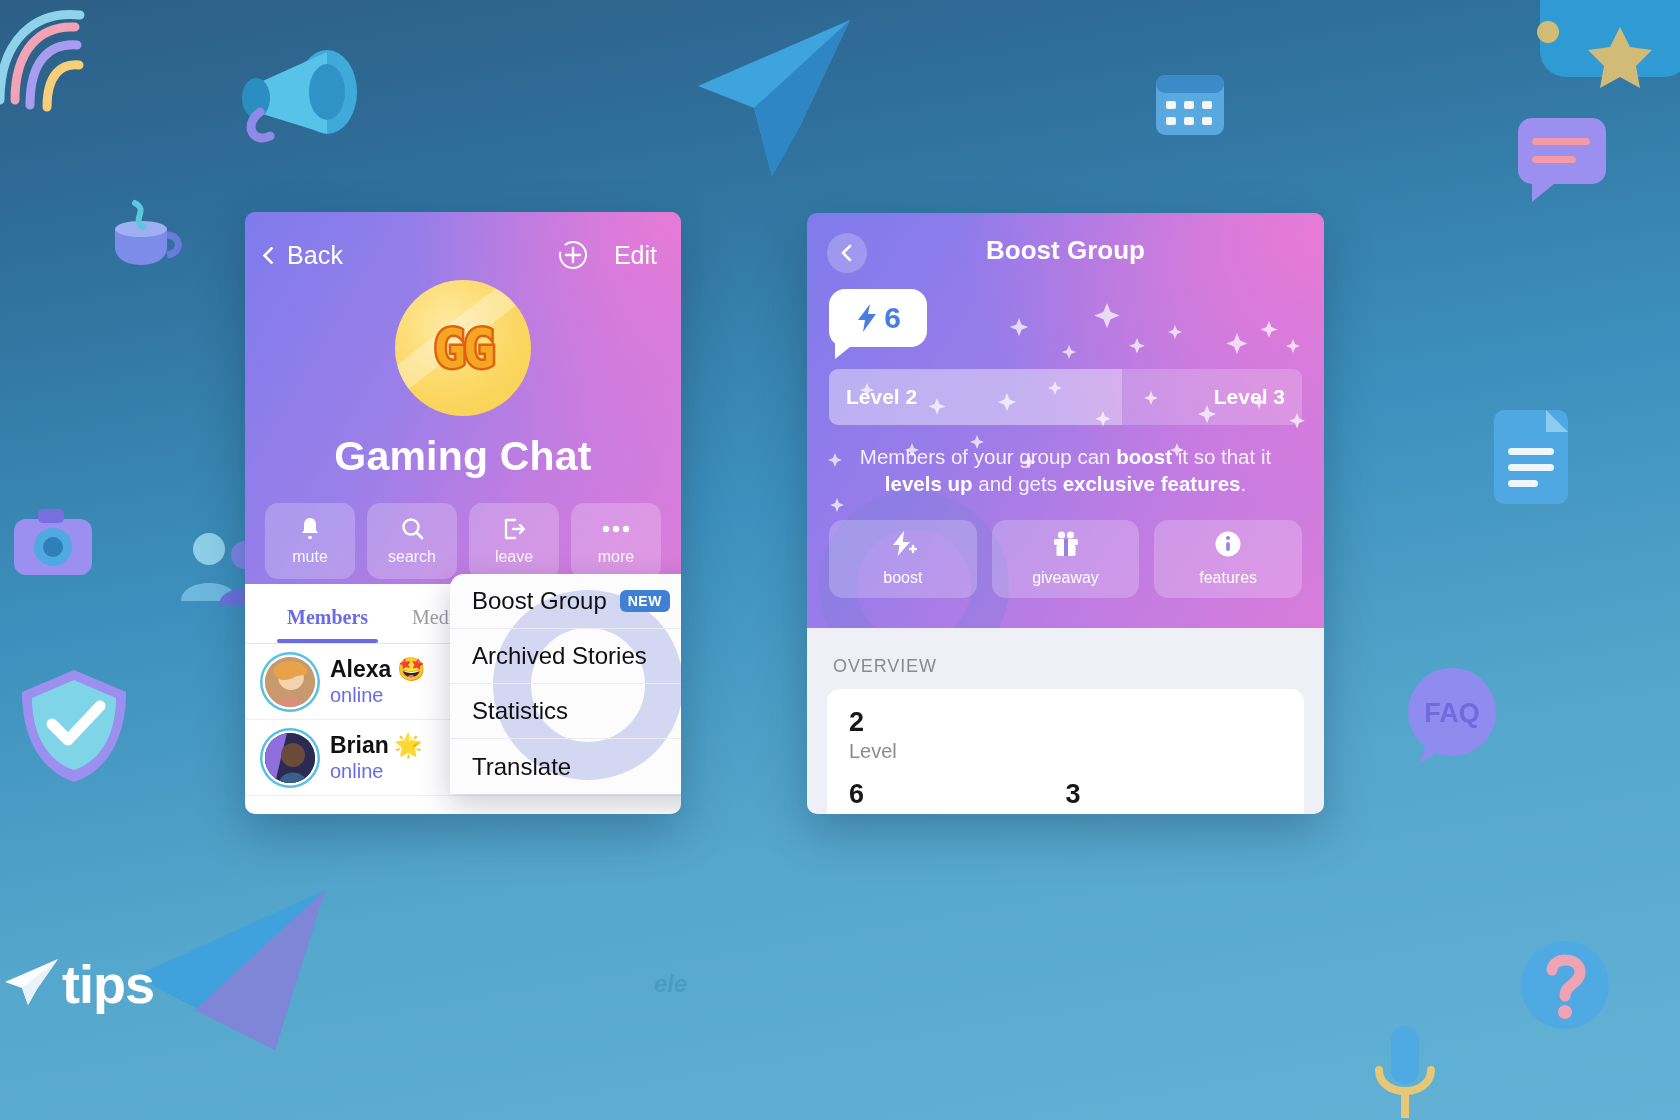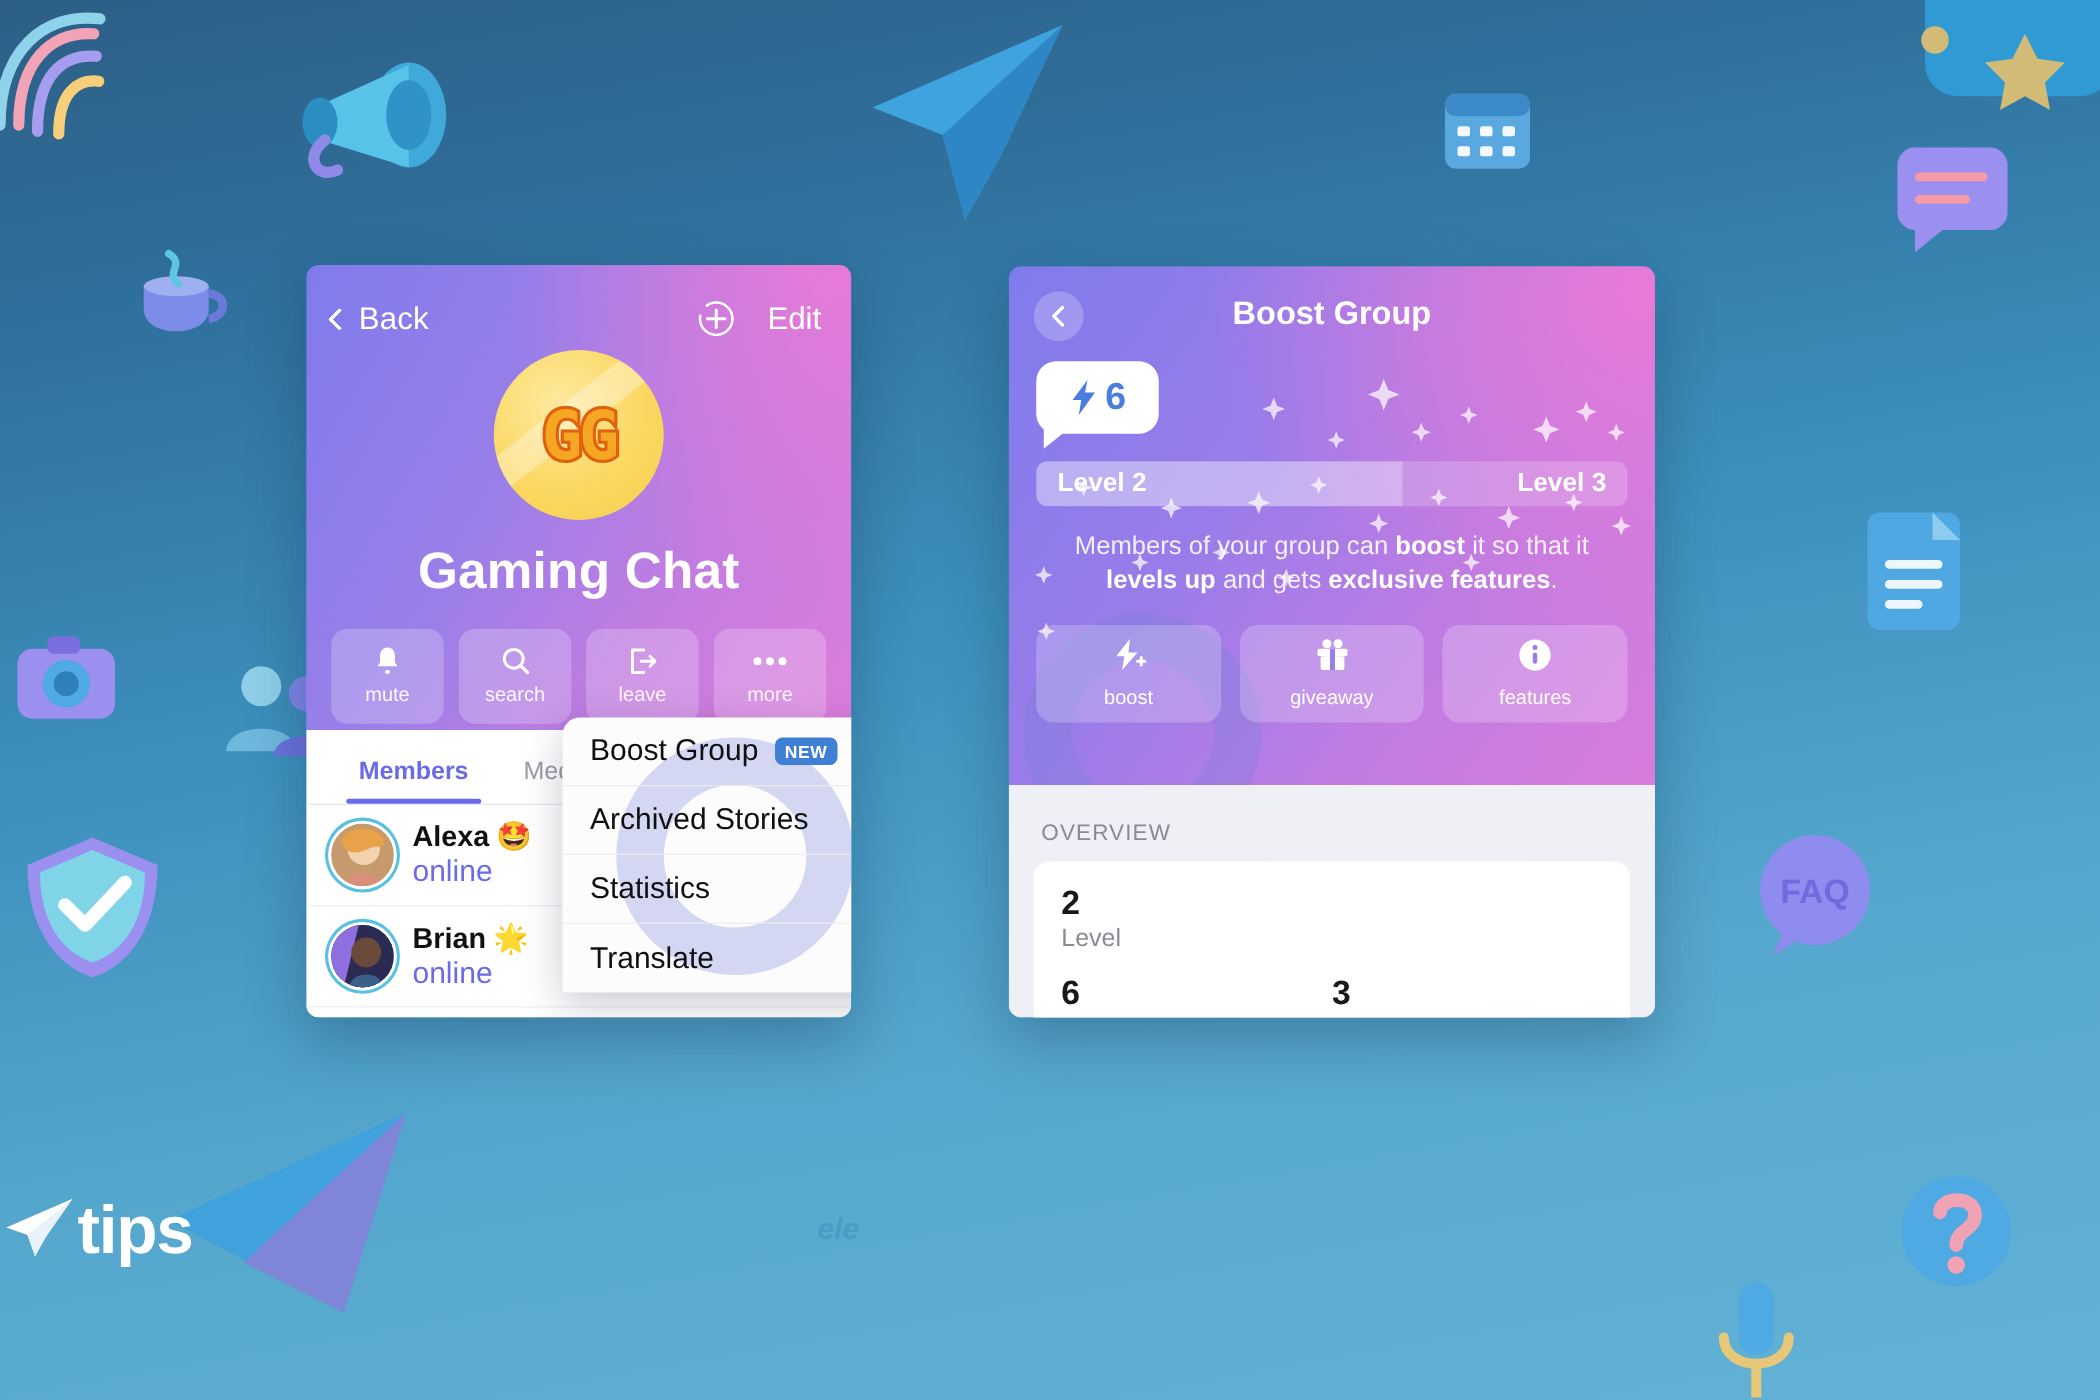--- a/index.html
+++ b/index.html
@@ -84,32 +84,33 @@
     gap:6px; cursor:pointer;
   }
   .act .lbl { color:rgba(255,255,255,.92); font-size:16px; }
   .act .ico { height:26px; display:flex; align-items:center;}
 
   .lp-bottom { background:#fff; height:230px; position:relative; }
   .tabs { display:flex; gap:0; padding: 0 0 0 20px; border-bottom:1px solid #e7e7ea; }
   .tab {
     padding: 22px 22px 14px 22px; font-size:20px; color:#9b9ba3; cursor:pointer;
     position:relative;
+    font-family:Liberation Serif, serif;
   }
   .tab.active { color:#6b6be8; font-weight:bold; }
   .tab.active::after{
     content:""; position:absolute; left:12px; right:12px; bottom:0; height:4px;
     background:#6b6be8; border-radius:3px;
   }
   .member { display:flex; align-items:center; gap:15px; padding:12px 20px; border-bottom:1px solid #eeeef1;}
   .m-av { width:50px; height:50px; border-radius:50%; flex:0 0 auto; position:relative;
           background:#caa47a; overflow:hidden; box-shadow:0 0 0 2.5px #fff, 0 0 0 5px #58c0e0;}
   .m-av.b { background:linear-gradient(135deg,#8f6fe0,#2e2d5e); }
   .m-name { font-size:23px; font-weight:bold; color:#111; display:flex; align-items:center; gap:6px;}
-  .m-status { font-size:24px; color:#6b6be8; margin-top:1px;}
+  .m-status { font-size:20px; color:#6b6be8; margin-top:1px;}
 
   
   .ctx-menu {
     position:absolute; left:205px; top:362px; width:303px;
     background:#fcfcfd; border-radius:14px 0 0 0;
     box-shadow: 0 10px 32px rgba(20,20,60,.22);
     overflow:hidden;
   }
   .ctx-item {
     display:flex; align-items:center; justify-content:space-between;
@@ -155,21 +156,21 @@
     display:flex; align-items:center; justify-content:center; gap:5px;
   }
   .boost-bubble::after{
     content:""; position:absolute; left:6px; bottom:-12px;
     width:0;height:0; border-top:16px solid #fff;
     border-right:20px solid transparent;
   }
   .bb-num{ font-size:30px; font-weight:bold; color:#4a7de0; }
 
   .level-bar{
-    margin: 22px 22px 0 22px; height:36px; border-radius:9px;
+    margin: 22px 22px 0 22px; height:56px; border-radius:9px;
     background: rgba(255,255,255,.20);
     display:flex; align-items:center; justify-content:space-between;
     padding: 0 17px; position:relative; overflow:hidden;
   }
   .level-fill{
     position:absolute; left:0; top:0; bottom:0; width:62%;
     background: rgba(255,255,255,.26);
   }
   .level-bar span{ position:relative; color:#fff; font-size:21px; font-weight:bold; }
 

